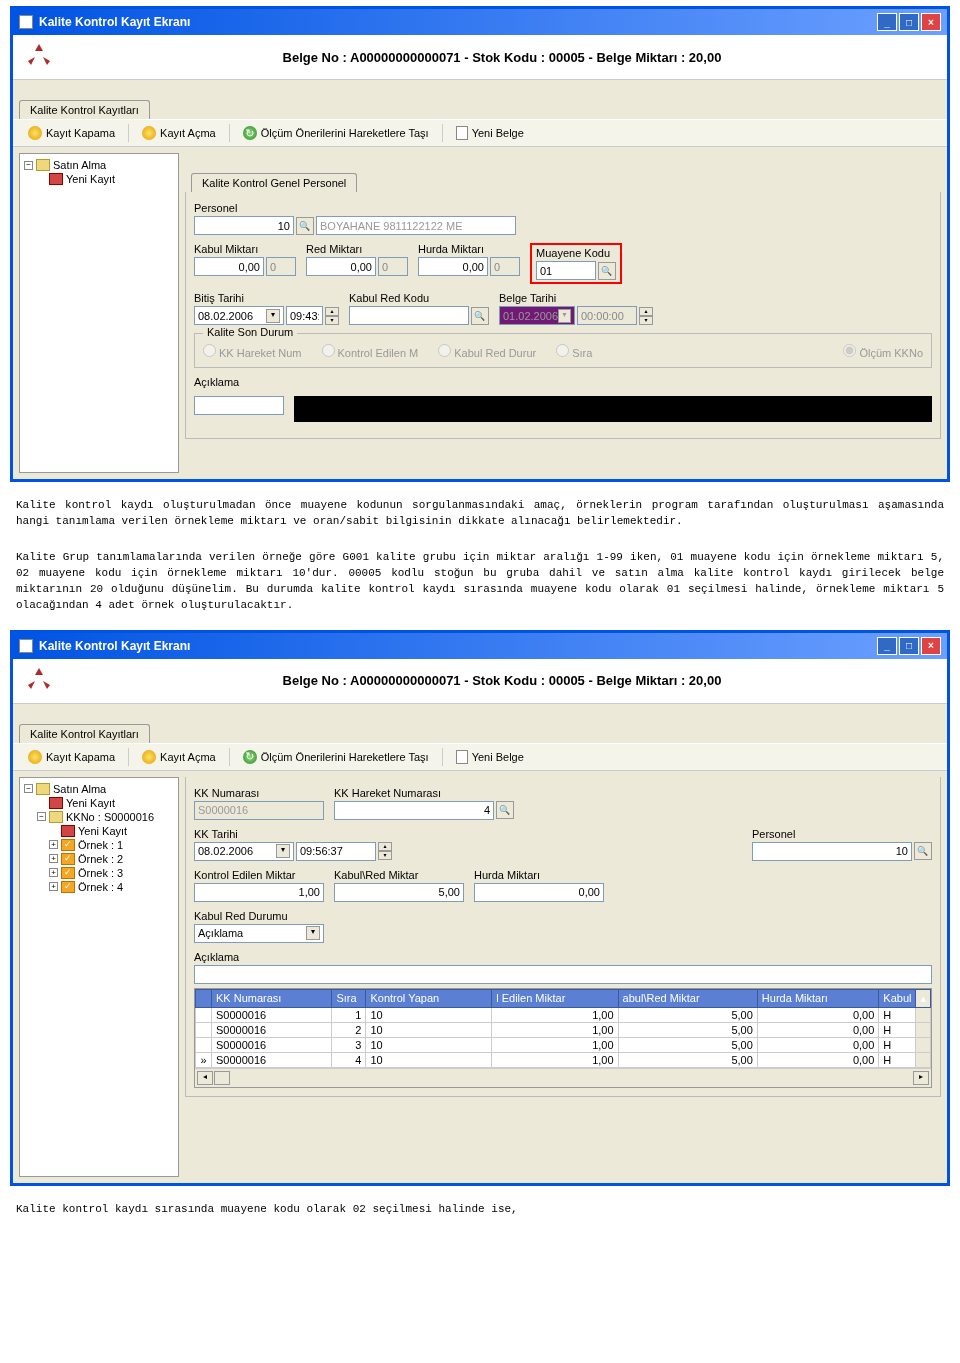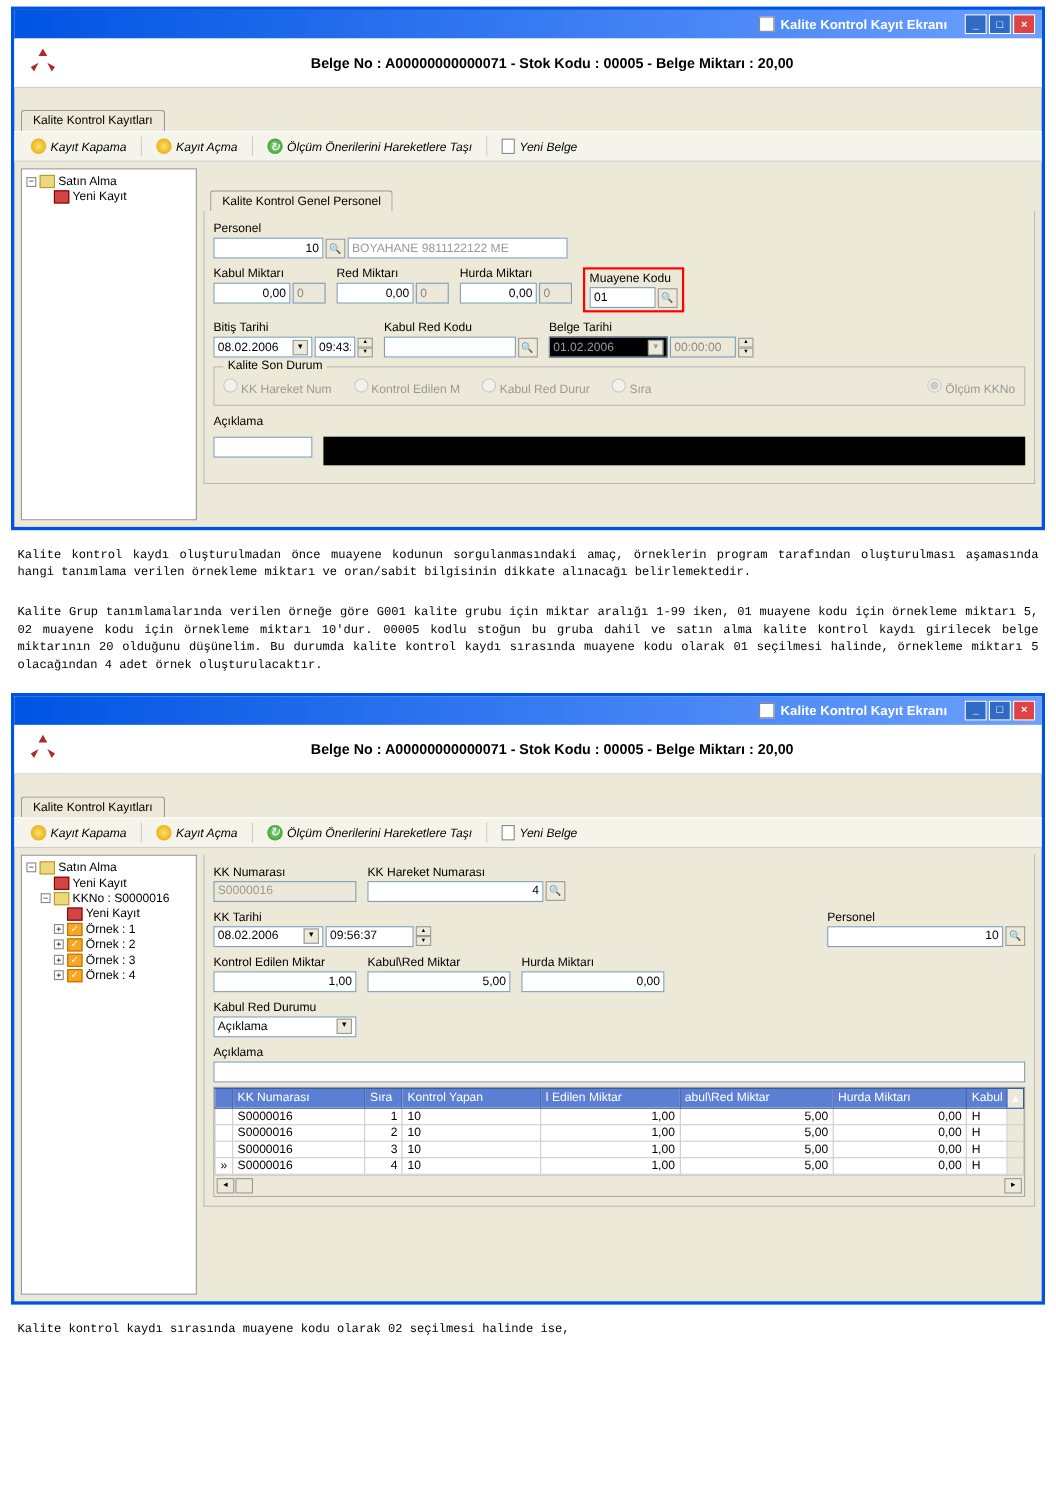--- a/index.html
+++ b/index.html
@@ -1,32 +1,32 @@
 <!DOCTYPE html>
 <html><head>
 <meta charset="utf-8">
 <style>
 * { box-sizing: border-box; margin: 0; padding: 0; font-family: Tahoma, Arial, sans-serif; }
 body { background: #fff; width: 960px; margin: 0 auto; font-size: 11px; color: #000; }
 .page { padding: 0 10px; }
 .win { border: 3px solid #0054e3; background: #ece9d8; margin: 6px 0; position: relative; }
-.titlebar { background: linear-gradient(to right, #0054e3, #6ca0ff); color: #fff; padding: 4px 6px; font-weight: bold; font-size: 12px; display: flex; align-items: center; justify-content: flex-end; gap: 16px; }
+.titlebar { background: linear-gradient(to right, #0054e3, #6ca0ff); color: #fff; padding: 4px 6px; font-weight: bold; font-size: 12px; display: flex; align-items: center; justify-content: space-between; }
 .titlebar .tb-left { display: flex; align-items: center; gap: 6px; }
 .titlebar .tb-icon { width: 14px; height: 14px; background: #fff; border: 1px solid #888; }
 .tb-buttons { display: flex; gap: 2px; }
 .tb-btn { width: 20px; height: 18px; background: #316ac5; border: 1px solid #fff; color: #fff; font-size: 10px; display: flex; align-items: center; justify-content: center; font-family: Arial; font-weight: bold; }
 .tb-btn.close { background: #e04343; }
 .header-strip { background: #fff; padding: 6px 10px; display: flex; align-items: center; gap: 12px; border-bottom: 1px solid #ccc; }
 .recycle-icon { width: 32px; height: 32px; position: relative; }
 .recycle-icon svg { width: 32px; height: 32px; }
 .header-text { font-weight: bold; font-size: 13px; flex: 1; text-align: center; }
 .tabbar { display: flex; padding: 4px 6px 0 6px; }
 .tab { background: #ece9d8; border: 1px solid #999; border-bottom: none; padding: 3px 10px; font-size: 11px; border-radius: 3px 3px 0 0; margin-top: 16px; }
 .toolbar { background: #f5f4ea; border-top: 1px solid #fff; border-bottom: 1px solid #ccc; padding: 3px 6px; display: flex; gap: 2px; align-items: center; }
-.tool-btn { display: flex; align-items: flex-end; gap: 4px; padding: 2px 8px; border: 1px solid transparent; font-size: 11px; font-style: italic; }
+.tool-btn { display: flex; align-items: center; gap: 4px; padding: 2px 8px; border: 1px solid transparent; font-size: 11px; }
 .tool-sep { width: 1px; height: 18px; background: #ccc; margin: 0 2px; }
 .ico { width: 14px; height: 14px; display: inline-flex; align-items: center; justify-content: center; font-size: 11px; }
 .ico-ylw { background: radial-gradient(#ffe066,#e0a000); border-radius: 50%; }
 .ico-grn { background: radial-gradient(#8edc7a,#2a8a2a); border-radius: 50%; color: #fff; }
 .ico-doc { background: #fff; border: 1px solid #888; width: 12px; height: 14px; position: relative; }
 .body-area { display: flex; padding: 6px; gap: 6px; }
 .tree { width: 160px; background: #fff; border: 1px solid #999; padding: 4px; font-size: 11px; min-height: 320px; }
 .tree-row { display: flex; align-items: center; gap: 3px; padding: 1px 0; }
 .tree-indent { display: inline-block; }
 .tree-ico { width: 14px; height: 12px; display: inline-block; }
@@ -189,21 +189,21 @@
           <div class="field">
                 <label>Kabul Red Kodu</label>
             <div class="inline">
                   <input class="inp" style="width: 120px;">
                   <span class="btn-ico">🔍</span>
                 </div>
               </div>
           <div class="field">
                 <label>Belge Tarihi</label>
             <div class="inline">
-                  <div class="dropdown" style="width:108px;background:#000000;color:#999">
+                  <div class="dropdown" style="width:76px;background:#701a75;color:#999">
                     <span>01.02.2006</span>
                     <span class="dd-arrow">▾</span>
                   </div>
               <input class="inp ro" style="width: 60px;" readonly="" value="00:00:00">
                   <div class="spinner">
                     <div>▴</div>
                     <div>▾</div>
                   </div>
                 </div>
               </div>

